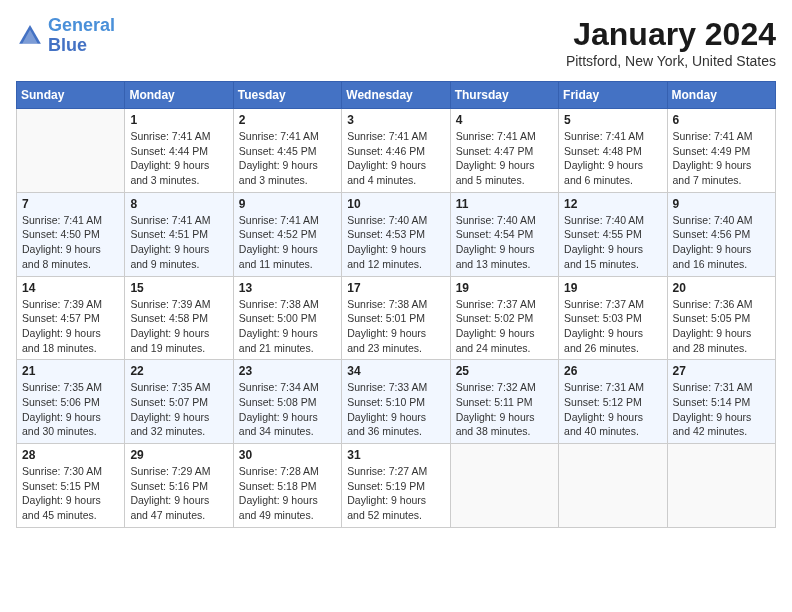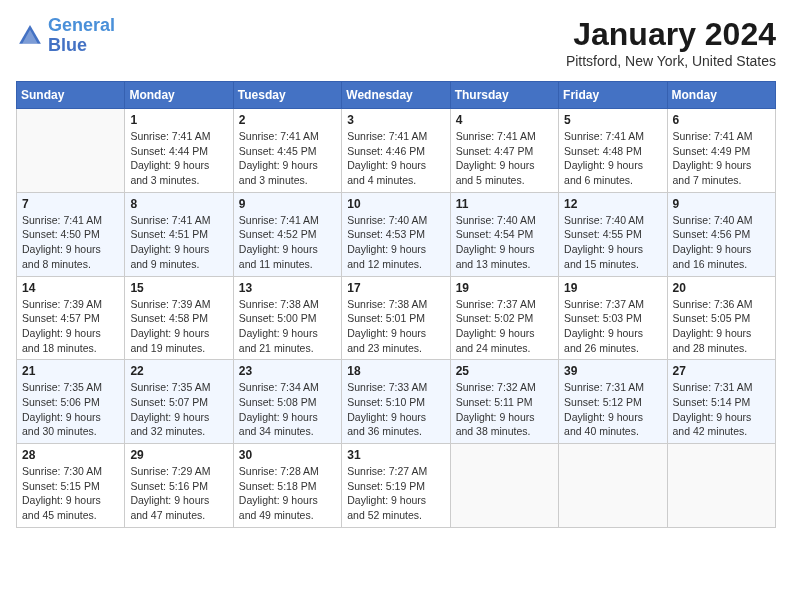--- a/index.html
+++ b/index.html
@@ -215,29 +215,29 @@
         </td>
         <td>
           <span class="day-number">22</span>
           <div class="day-info">Sunrise: 7:35 AM<br>Sunset: 5:07 PM<br>Daylight: 9 hours<br>and 32 minutes.</div>
         </td>
         <td>
           <span class="day-number">23</span>
           <div class="day-info">Sunrise: 7:34 AM<br>Sunset: 5:08 PM<br>Daylight: 9 hours<br>and 34 minutes.</div>
         </td>
         <td>
-          <span class="day-number">18</span>
+          <span class="day-number">34</span>
           <div class="day-info">Sunrise: 7:33 AM<br>Sunset: 5:10 PM<br>Daylight: 9 hours<br>and 36 minutes.</div>
         </td>
         <td>
           <span class="day-number">25</span>
           <div class="day-info">Sunrise: 7:32 AM<br>Sunset: 5:11 PM<br>Daylight: 9 hours<br>and 38 minutes.</div>
         </td>
         <td>
-          <span class="day-number">39</span>
+          <span class="day-number">26</span>
           <div class="day-info">Sunrise: 7:31 AM<br>Sunset: 5:12 PM<br>Daylight: 9 hours<br>and 40 minutes.</div>
         </td>
         <td>
           <span class="day-number">27</span>
           <div class="day-info">Sunrise: 7:31 AM<br>Sunset: 5:14 PM<br>Daylight: 9 hours<br>and 42 minutes.</div>
         </td>
       </tr>
       <tr>
         <td>
           <span class="day-number">28</span>

